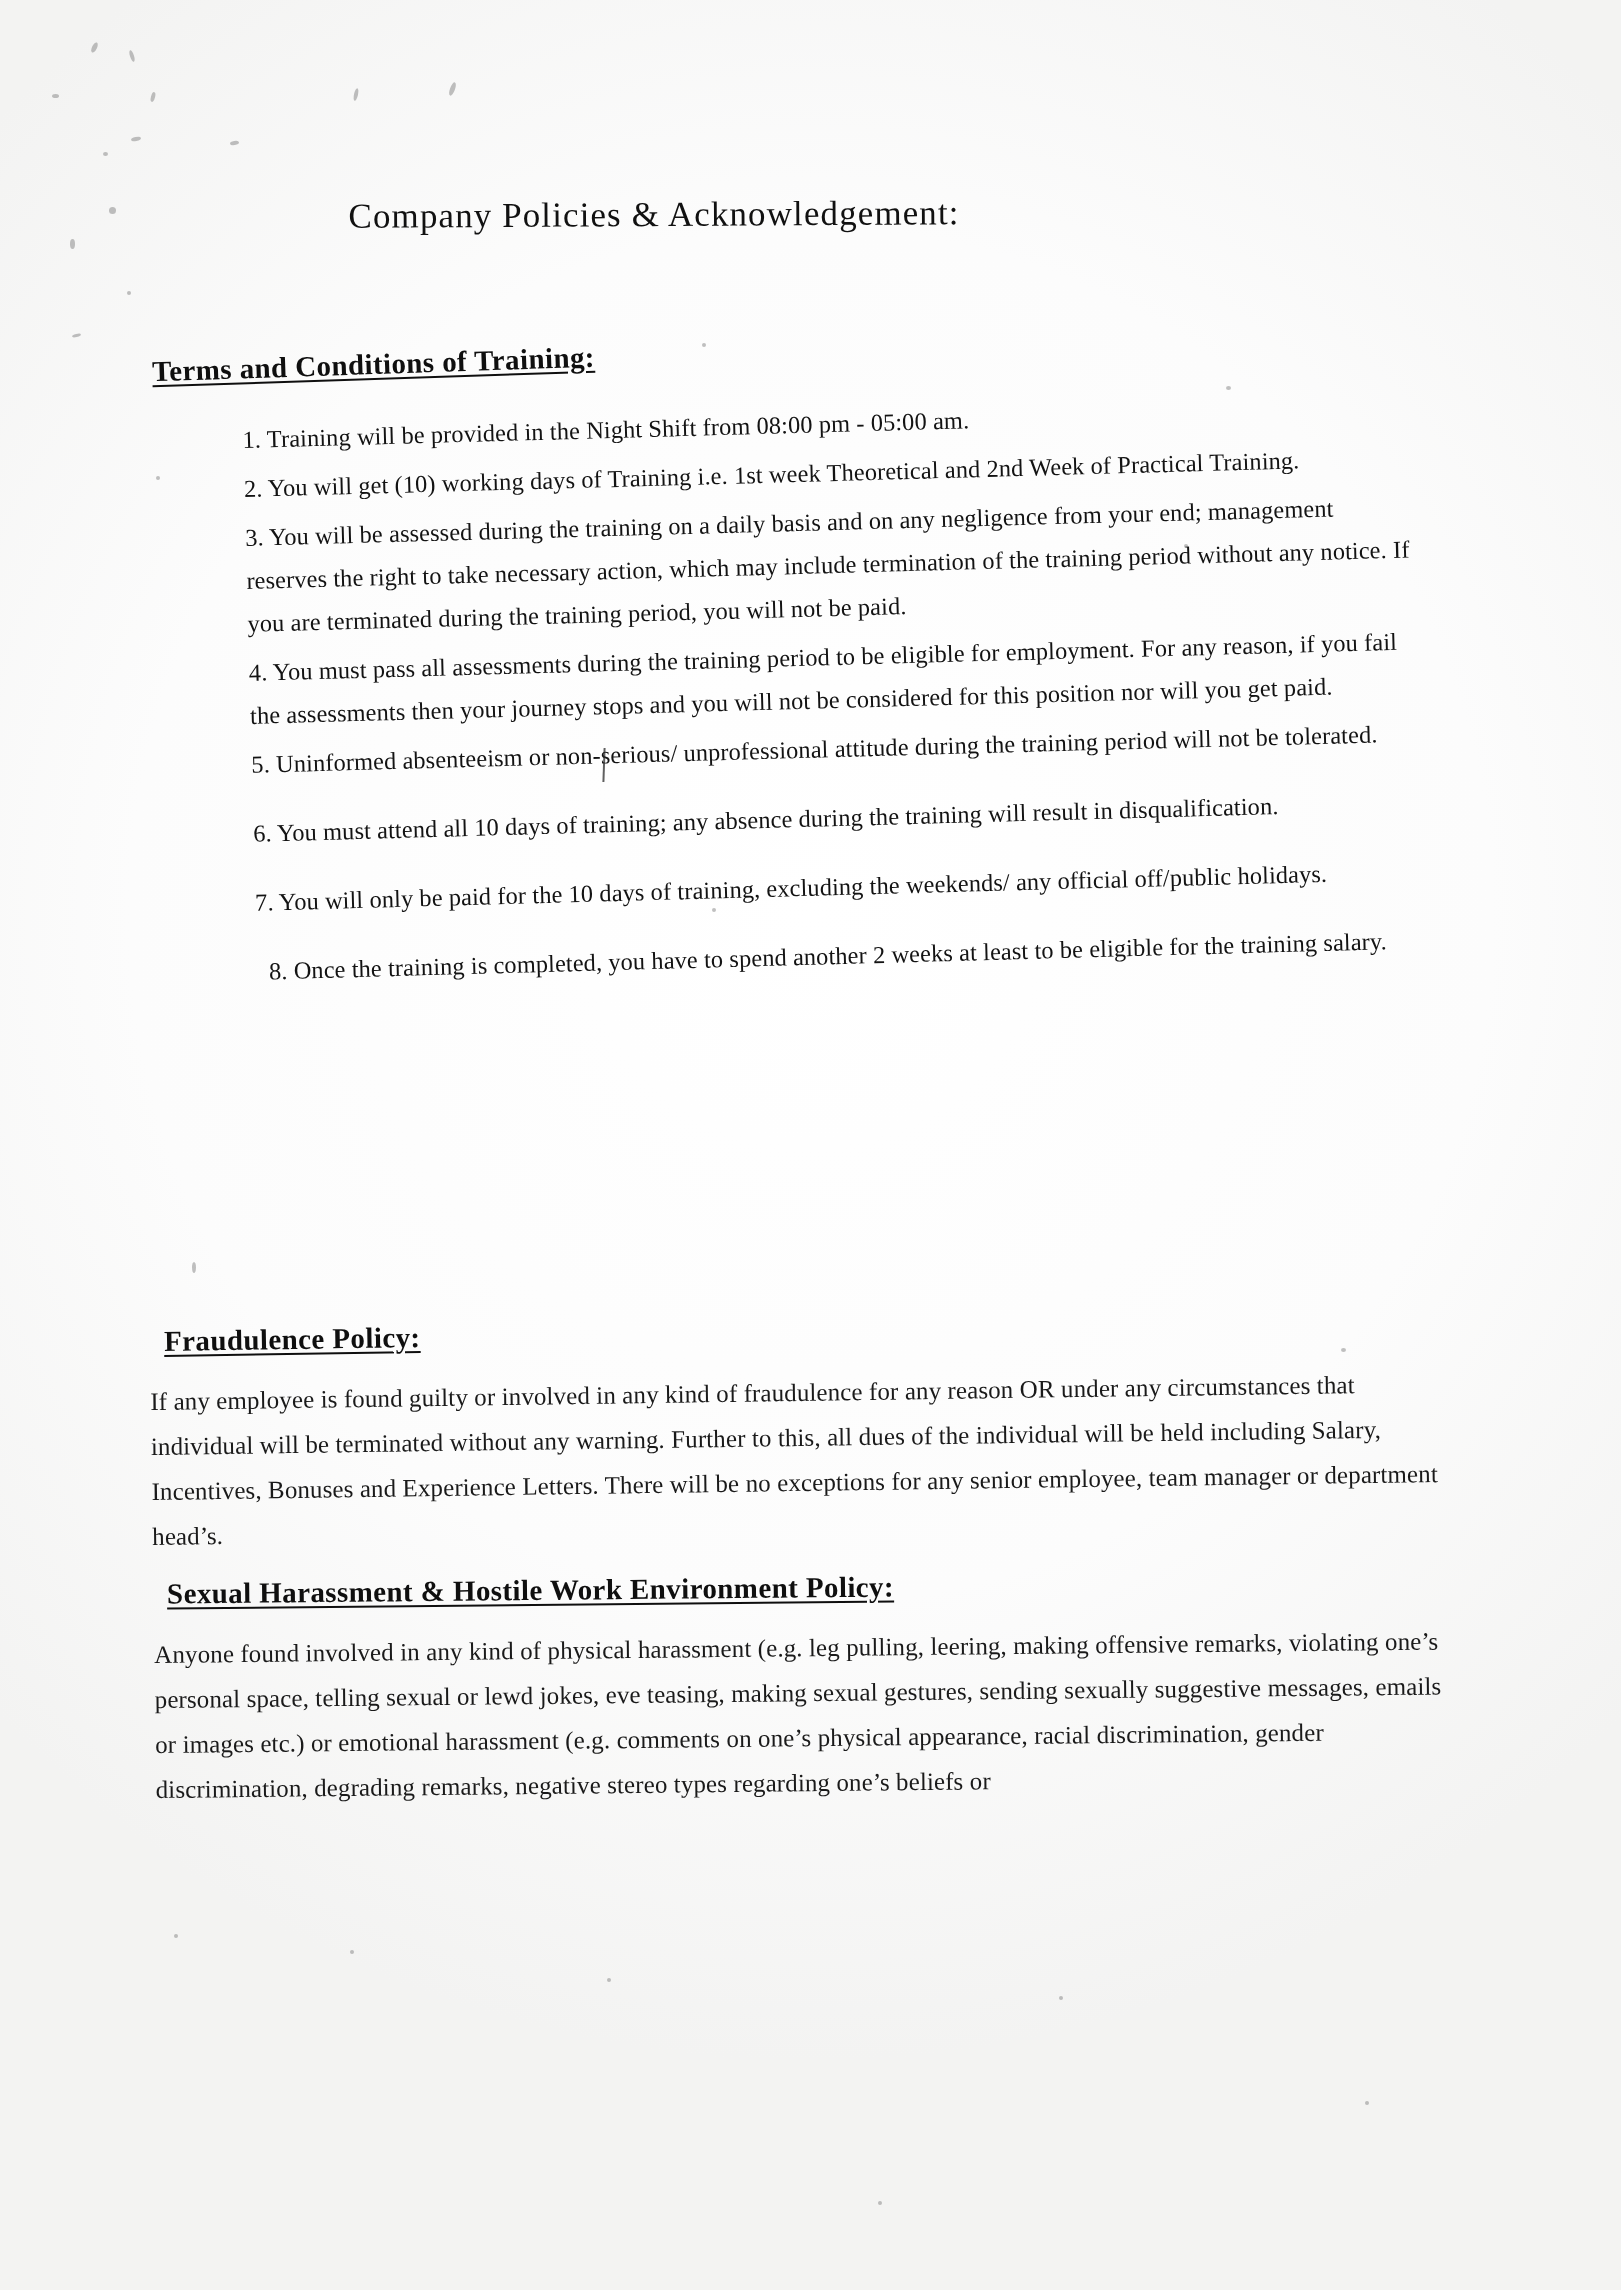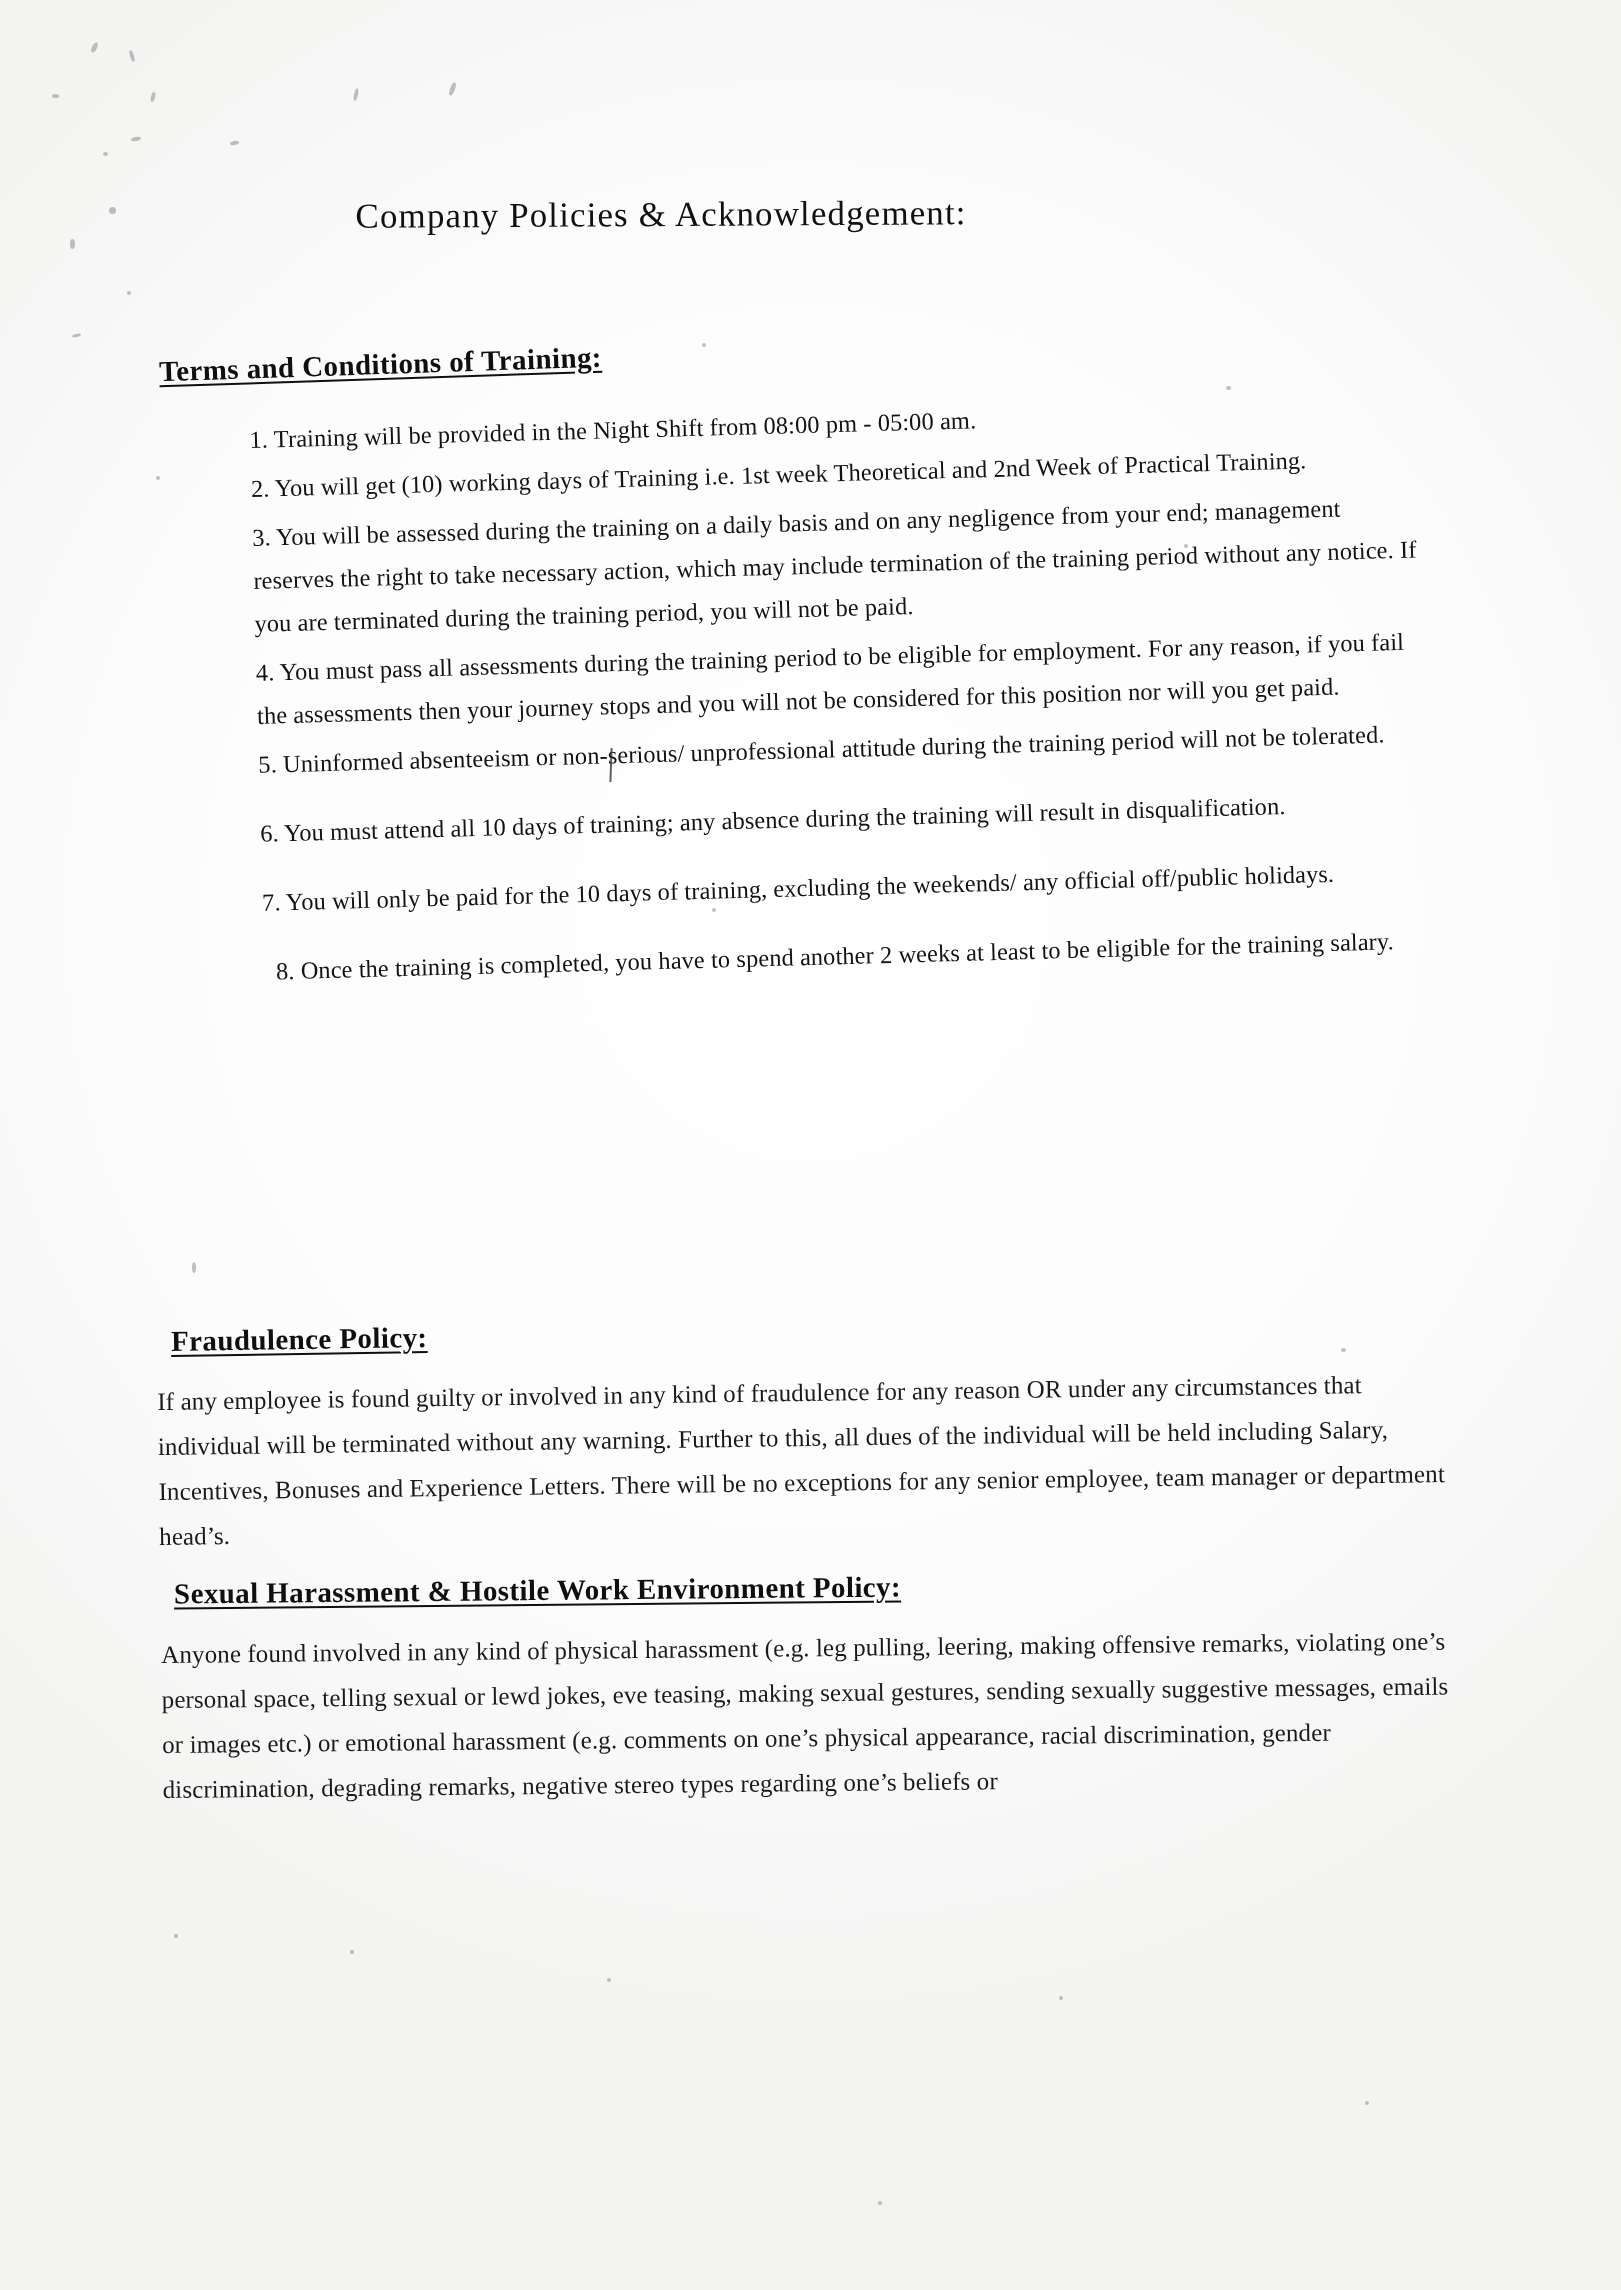--- a/index.html
+++ b/index.html
@@ -28,21 +28,21 @@
   
   .speck {
     position: absolute;
     background: #8d8d8d;
     border-radius: 50%;
     opacity: .55;
   }
 
   .content {
     position: absolute;
-    left: 12px;
+    left: 5px;
     top: 0;
     width: 1298px;
     height: 2290px;
   }
 
   .doc-title {
     position: absolute;
     left: 0;
     right: 0;
     top: 195px;

